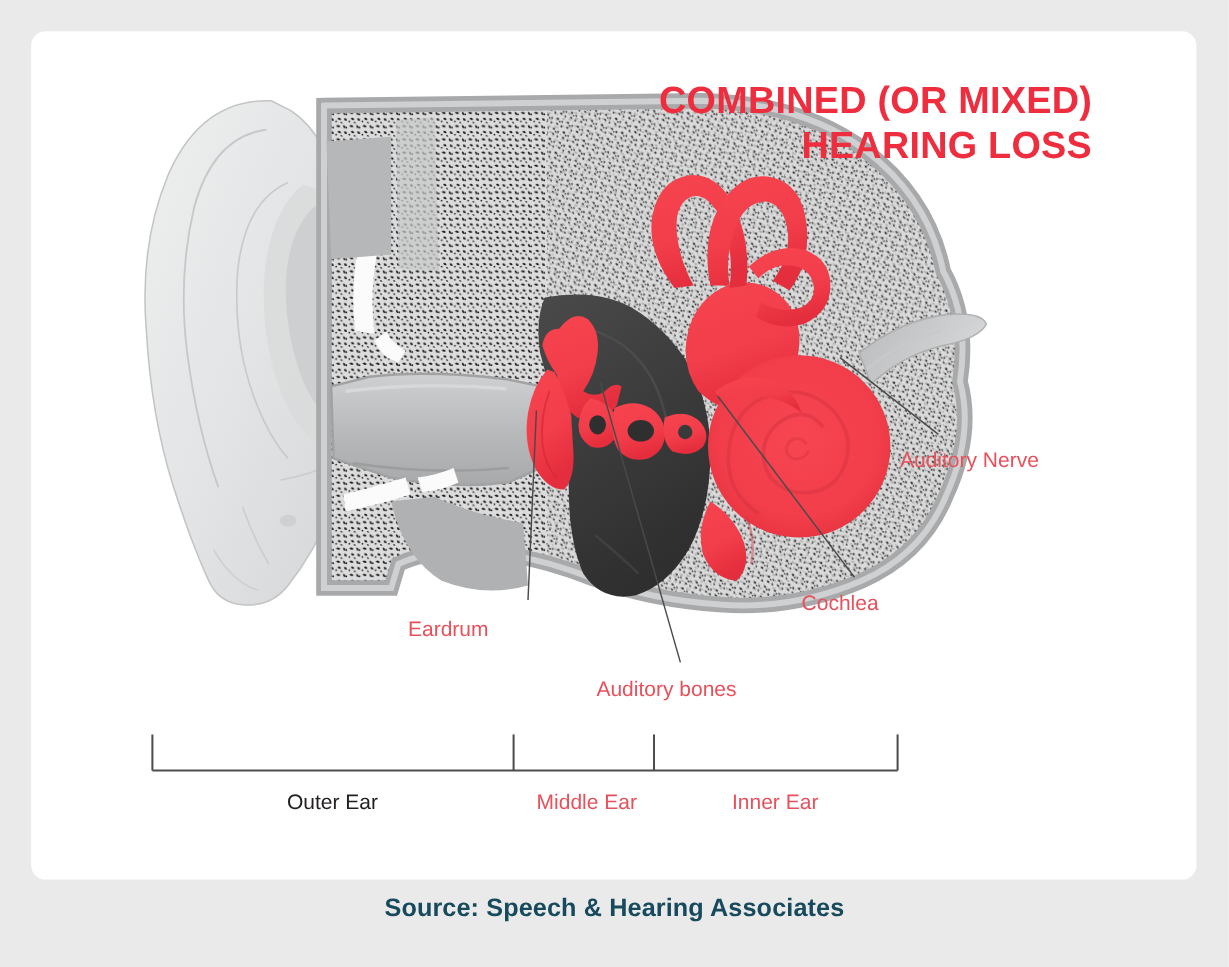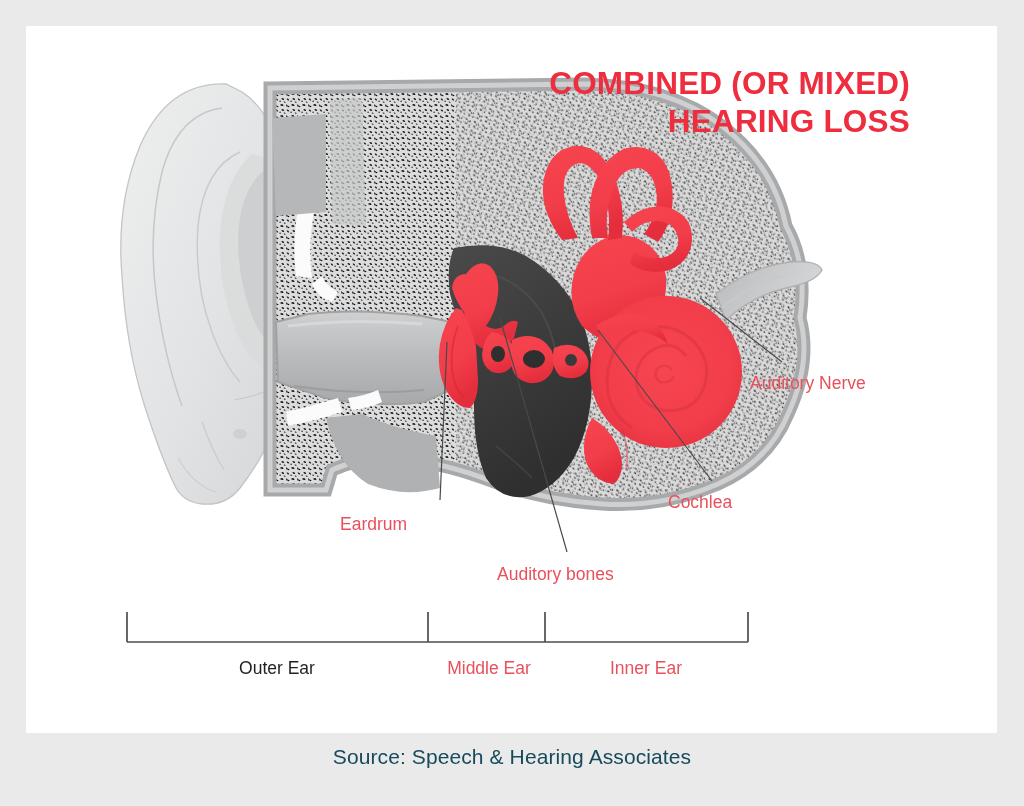--- a/index.html
+++ b/index.html
@@ -9,33 +9,34 @@
     background:#eaeaea;
     font-family:"Liberation Sans", sans-serif;
     overflow:hidden;
     position:relative;
   }
   #card{
     position:absolute;
     left:26px;top:26px;
     width:971px;height:707px;
     background:#ffffff;
+    border-radius:12px;
   }
   #diagram{
     position:absolute;left:0;top:0;
     width:971px;height:707px;
   }
   #caption{
     position:absolute;
     left:0;top:745px;
     width:1024px;
     text-align:center;
     color:#174a5c;
     font-size:21px;
-    font-weight:normal;
+    font-weight:bold;
     letter-spacing:.1px;
   }
   .ttl{
     font-weight:bold;
     font-size:31.5px;
     fill:#ee2d3f;
     letter-spacing:.2px;
   }
   .lbl{
     font-size:17.5px;

